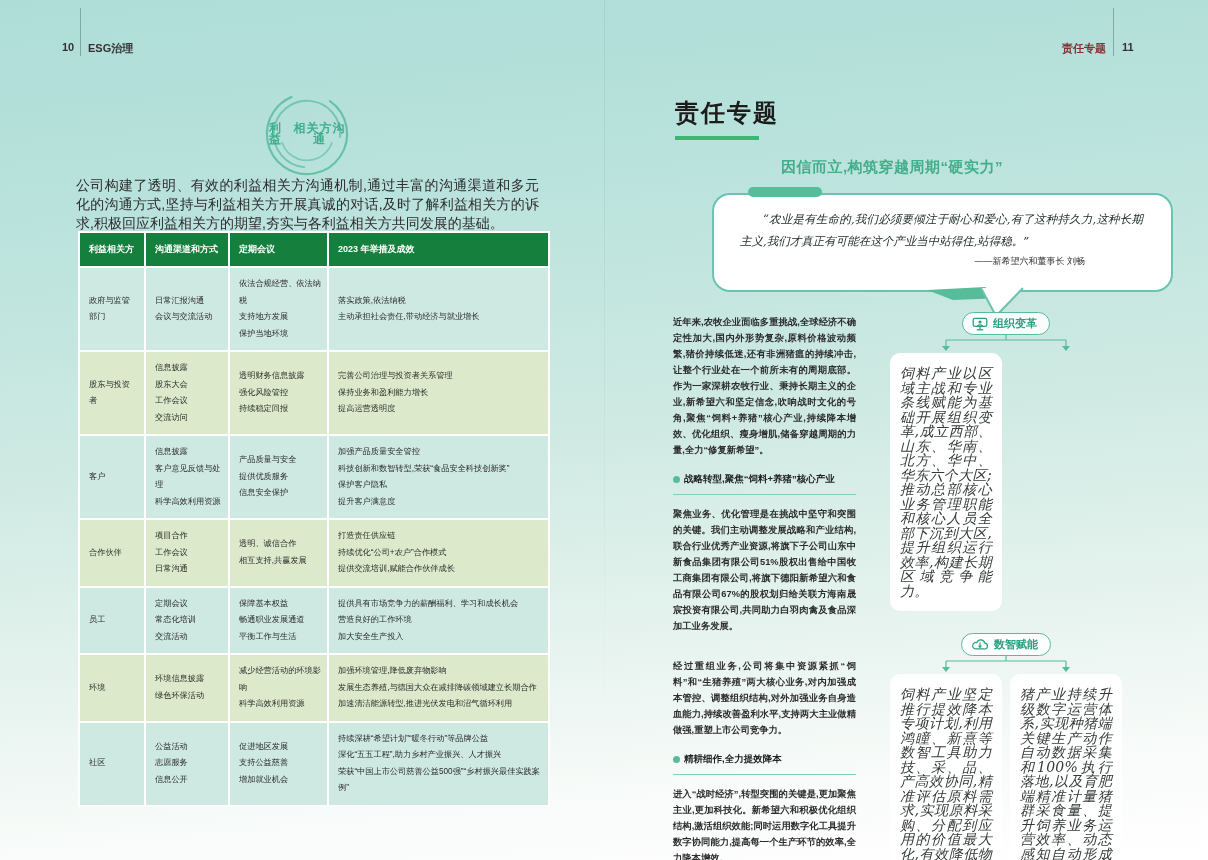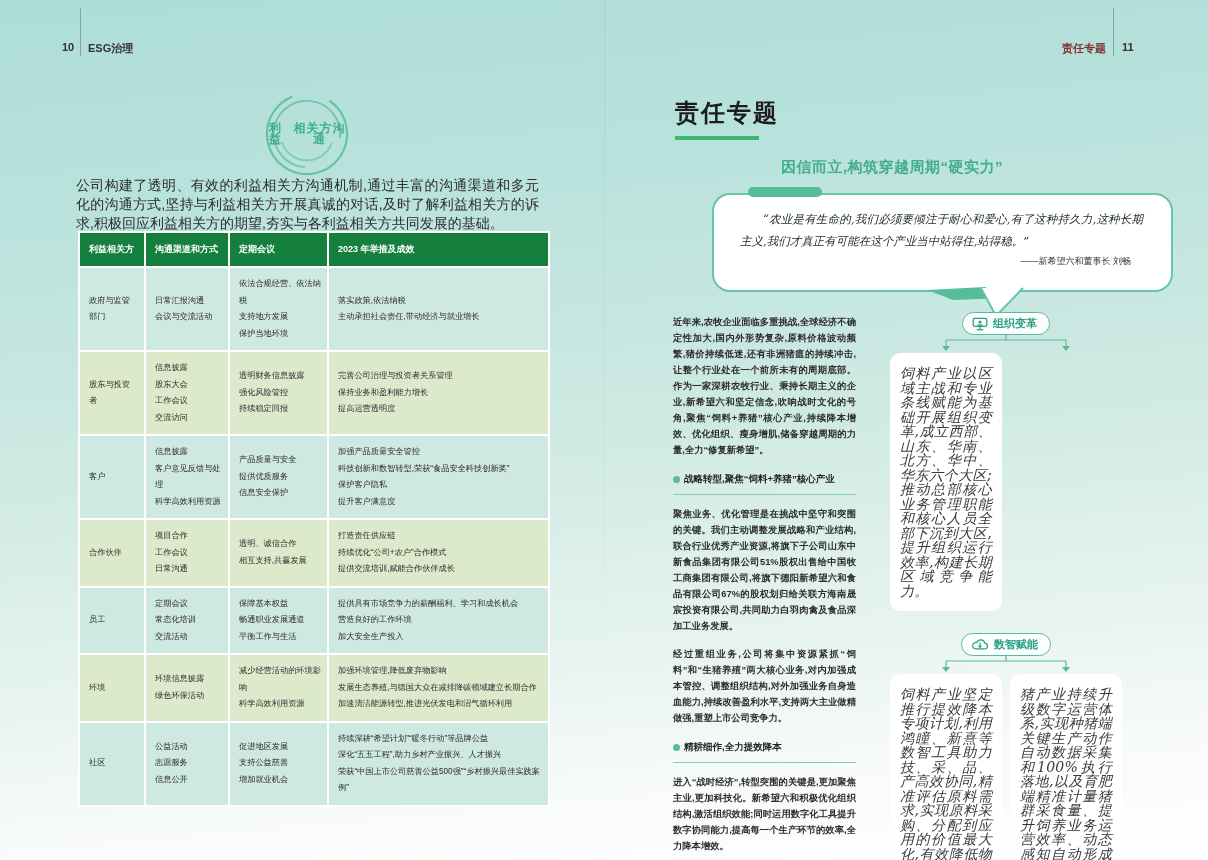--- a/index.html
+++ b/index.html
@@ -42,28 +42,28 @@
     background:#3CB870; }
   .rp-subtitle { position:absolute; left:672px; top:158px; width:440px; text-align:center;
     color:#43AE8A; font-weight:bold; font-size:15px; letter-spacing:.5px; }
 
   .quote-box { position:absolute; left:712px; top:193px; width:461px; height:99px;
     background:#fff; border:2px solid #68C3AF; border-radius:18px; }
   .quote-pill { position:absolute; left:748px; top:187px; width:74px; height:10px;
     border-radius:5px; background:#57BC9A; }
   .quote-text { padding:13px 28px 0 26px; font-family:"DejaVu Serif", serif; font-style:italic;
     font-size:11.5px; line-height:22px; color:#22312d; text-indent:2em; text-align:justify; }
-  .quote-attr { text-align:right; padding-right:40px; margin-top:3px; font-size:9px;
+  .quote-attr { text-align:right; padding-right:86px; margin-top:3px; font-size:9px;
     color:#333; font-family:"Liberation Sans", sans-serif; font-style:normal; }
   .quote-tail { position:absolute; left:925px; top:287px; }
 
   .rp-leftcol { position:absolute; left:673px; top:314px; width:183px; font-size:9.3px;
     line-height:16px; text-align:justify; color:#2d2d2d; }
   .rp-leftcol p { margin:0;font-weight:bold; }
-  .rp-leftcol p + p { margin-top:12px; }
+  .rp-leftcol p + p { margin-top:24px; }
   .sec-head { margin-top:13px; font-size:9.5px; font-weight:bold; color:#222;
     display:flex; align-items:center; }
   .sec-dot { display:inline-block; width:7px; height:7px; border-radius:50%;
     background:#57BC9A; margin-right:4px; flex:0 0 auto; }
   .sec-rule { border:0; border-top:1px solid #86CDB9; margin:7px 0 11px; }
 
   .rp-rightcol { position:absolute; left:890px; top:312px; width:232px; }
   .callout-group + .callout-group { margin-top:22px; }
   .callout-pill { margin:0 auto; width:fit-content; display:flex; align-items:center; gap:5px;
     border:1.5px solid #57BC9A; border-radius:13px; background:rgba(255,255,255,.9);

